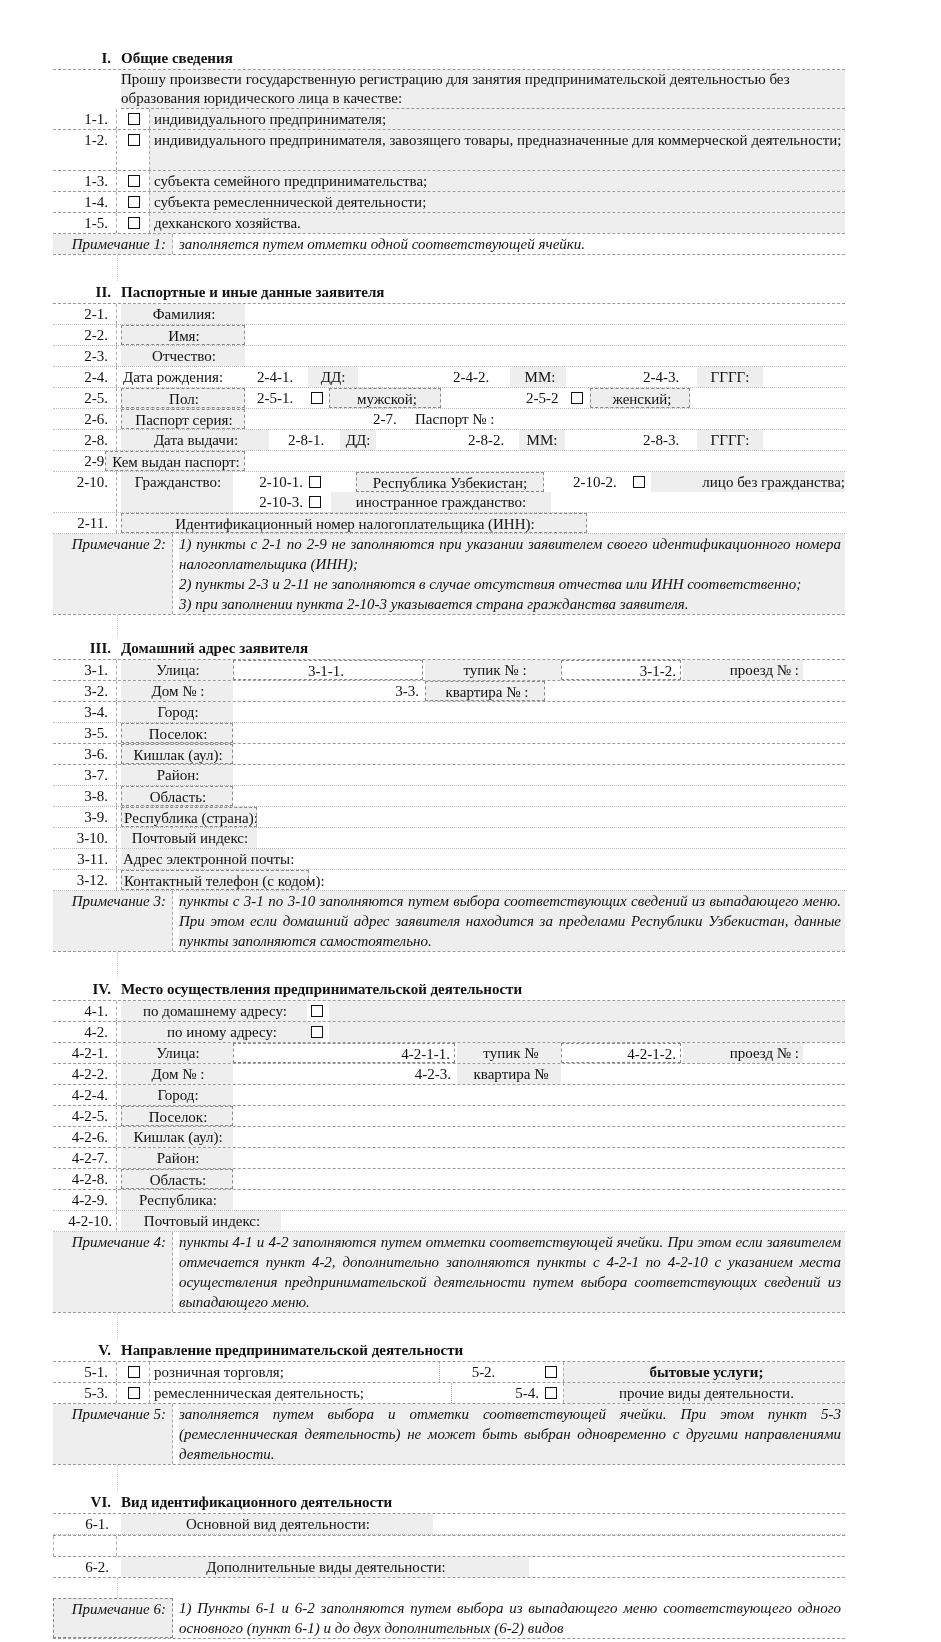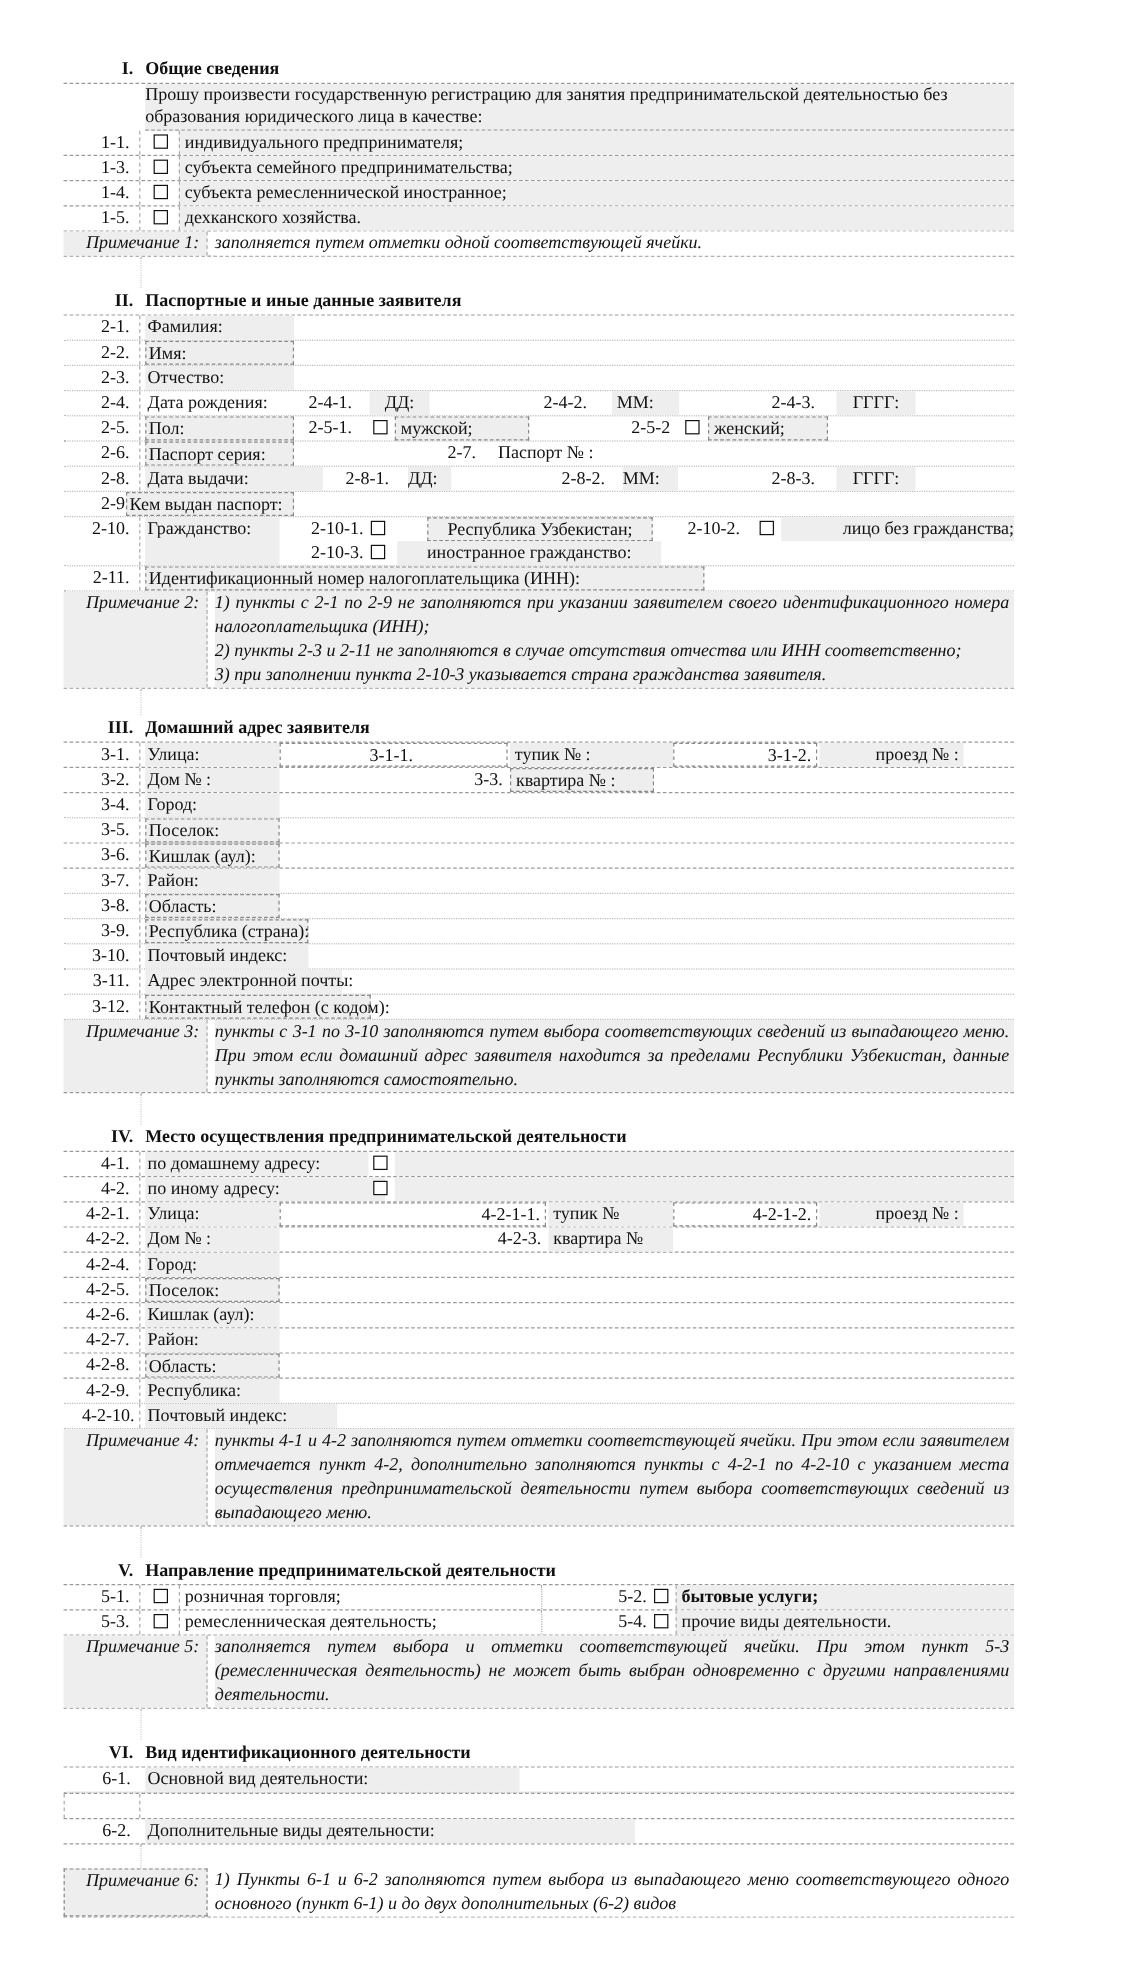--- a/index.html
+++ b/index.html
@@ -3,21 +3,21 @@
 <meta charset="utf-8">
 <style>
   html, body { margin: 0; padding: 0; background: #ffffff; }
   body { width: 941px; height: 1642px; position: relative; overflow: hidden;
          font-family: "Liberation Serif", serif; font-size: 15px; color: #111; }
   .page { position: absolute; left: 53px; top: 47px; width: 792px; }
   .row { position: relative; height: 20px; border-bottom: 1px dashed #9a9a9a; }
   .row.dot { border-bottom: 1px dotted #bbb; }
   .cell { position: absolute; top: 0; height: 100%; line-height: 20px; white-space: nowrap; box-sizing: border-box; }
   .num { left: 0; width: 64px; text-align: right; padding-right: 8px; border-right: 1px dashed #aaa; }
-  .gray { background: #eeeeee; }
+  .gray { background: #eeeeee; text-align: center; }
   .bx { border: 1px dashed #888; }
   .chk { display: inline-block; width: 10px; height: 10px; border: 1.4px solid #111; vertical-align: -1px; background: #fff; }
   .sec { height: 22px; line-height: 22px; font-weight: bold; position: relative; border-bottom: 1px dashed #999; }
   .sec .n { position: absolute; left: 0; width: 58px; text-align: right; }
   .sec .t { position: absolute; left: 68px; }
   .spacer { height: 18px; border-left: 1px dotted #ccc; margin-left: 64px; }
   .note { position: relative; border-bottom: 1px dashed #999; }
   .note .lbl { position: absolute; left: 0; top: 0; bottom: 0; width: 120px; background: #eeeeee; font-style: italic; text-align: right; padding-right: 6px; box-sizing: border-box; border-right: 1px dashed #aaa; line-height: 20px; }
   .note .txt { margin-left: 126px; font-style: italic; line-height: 20px; text-align: justify; background: #eeeeee; padding-right: 4px; }
   .intro { margin-left: 68px; background: #eeeeee; line-height: 19px; padding-left: 0; border-bottom: 1px dashed #999; }
@@ -33,29 +33,34 @@
     <span class="n">I.</span>
     <span class="t">Общие сведения</span>
   </div>
   <div class="intro">Прошу произвести государственную регистрацию для занятия предпринимательской деятельностью без образования юридического лица в качестве:</div>
 
   <div class="row">
     <span class="cell num">1-1.</span>
     <span class="cell item-chk"><span class="chk"></span></span>
     <span class="cell item-text">индивидуального предпринимателя;</span>
   </div>
+  <div class="row" style="height:40px;">
+    <span class="cell num">1-2.</span>
+    <span class="cell item-chk"><span class="chk"></span></span>
+    <span class="cell item-text" style="white-space:normal;">индивидуального предпринимателя, завозящего товары, предназначенные для коммерческой деятельности;</span>
+  </div>
   <div class="row">
     <span class="cell num">1-3.</span>
     <span class="cell item-chk"><span class="chk"></span></span>
     <span class="cell item-text">субъекта семейного предпринимательства;</span>
   </div>
   <div class="row">
     <span class="cell num">1-4.</span>
     <span class="cell item-chk"><span class="chk"></span></span>
-    <span class="cell item-text">субъекта ремесленнической иностранное;</span>
+    <span class="cell item-text">субъекта ремесленнической деятельности;</span>
   </div>
   <div class="row">
     <span class="cell num">1-5.</span>
     <span class="cell item-chk"><span class="chk"></span></span>
     <span class="cell item-text">дехканского хозяйства.</span>
   </div>
   <div class="note">
     <div class="lbl">Примечание 1:</div>
     <div class="txt" style="background:#fff;">заполняется путем отметки одной соответствующей ячейки.</div>
   </div>
@@ -273,21 +278,21 @@
   <div class="spacer" style="height:26px;"></div>
 
   <div class="sec">
     <span class="n">V.</span>
     <span class="t">Направление предпринимательской деятельности</span>
   </div>
   <div class="row">
     <span class="cell num">5-1.</span>
     <span class="cell item-chk"><span class="chk"></span></span>
     <span class="cell" style="left:96px;width:300px;padding-left:4px;border-left:1px dashed #aaa;">розничная торговля;</span>
-    <span class="cell" style="left:398px;width:92px;text-align:right;padding-right:4px;border-left:1px dotted #aaa;">5-2.</span>
+    <span class="cell" style="left:386px;width:92px;text-align:center;padding-right:4px;border-left:1px dotted #aaa;">5-2.</span>
     <span class="cell" style="left:492px;"><span class="chk"></span></span>
     <span class="cell gray" style="left:510px;right:0;padding-left:4px;border-left:1px dashed #aaa;font-weight:bold;">бытовые услуги;</span>
   </div>
   <div class="row">
     <span class="cell num">5-3.</span>
     <span class="cell item-chk"><span class="chk"></span></span>
     <span class="cell" style="left:96px;width:300px;padding-left:4px;border-left:1px dashed #aaa;">ремесленническая деятельность;</span>
     <span class="cell" style="left:398px;width:92px;text-align:right;padding-right:4px;border-left:1px dotted #aaa;">5-4.</span>
     <span class="cell" style="left:492px;"><span class="chk"></span></span>
     <span class="cell gray" style="left:510px;right:0;padding-left:4px;border-left:1px dashed #aaa;">прочие виды деятельности.</span>

